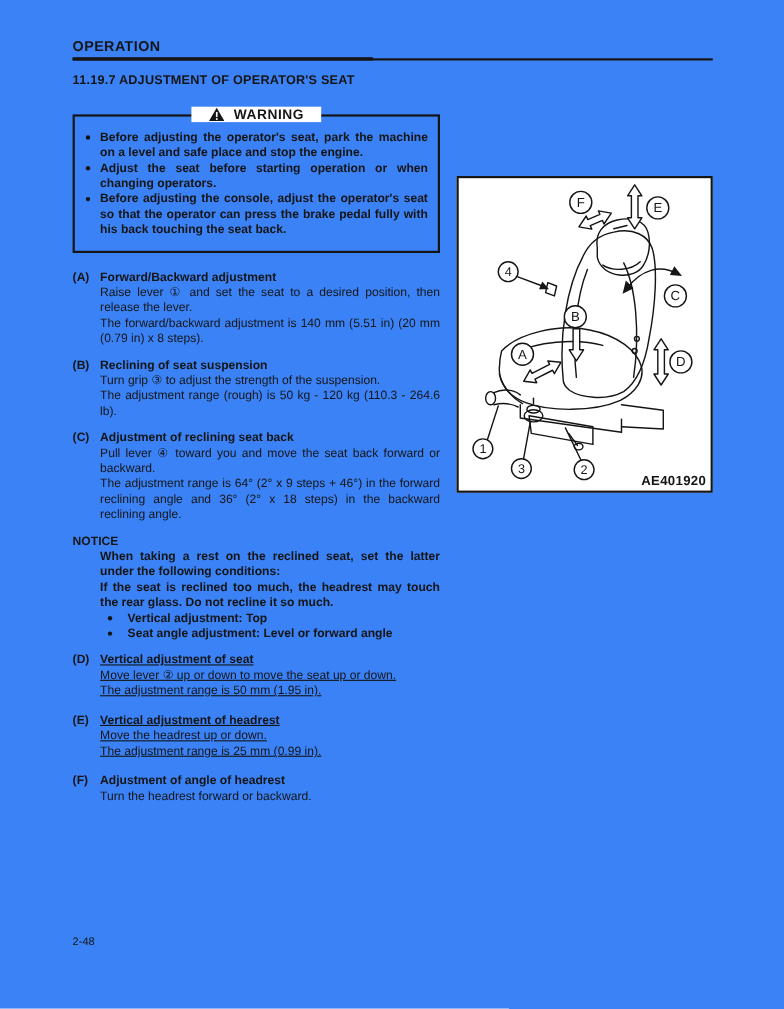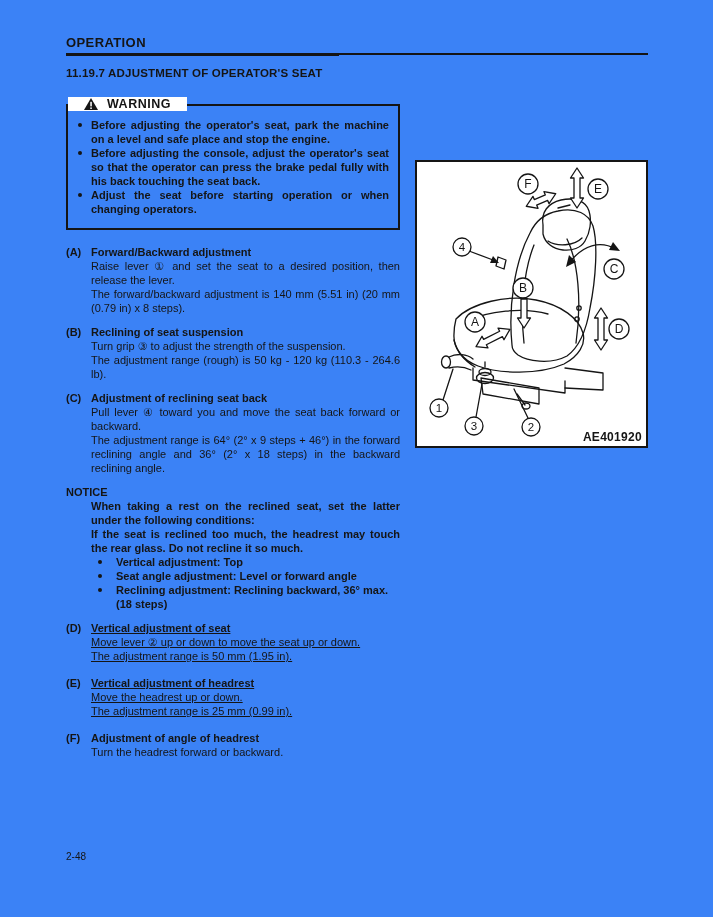--- a/index.html
+++ b/index.html
@@ -11,21 +11,21 @@
   .header { position:absolute; left:66px; top:33px; width:582px; }
   .header-word { display:inline-block; font-size:13px; font-weight:bold; letter-spacing:.4px; padding-bottom:3px; border-bottom:3px solid #151515; min-width:273px; }
   .header-rule { position:absolute; left:66px; top:53px; width:582px; height:2px; background:#151515; }
 
   
   .col { position:absolute; left:66px; top:66px; width:334px; font-size:11px; line-height:14px; }
   .title { font-size:11.5px; font-weight:bold; margin-bottom:24px; letter-spacing:.2px; }
 
   
   .warnbox { position:relative; border:2px solid #151515; padding:12px 9px 12px 7px; margin-bottom:15px; font-weight:bold; }
-  .warn-title { position:absolute; top:-9px; left:0; right:0; }
+  .warn-title { position:absolute; top:-9px; left:0; right:0; text-align:center; }
   .warn-title-inner { display:inline-flex; align-items:center; gap:9px; background:#fff; padding:0 16px; font-size:12.5px; font-weight:bold; letter-spacing:.5px; }
   .warn-icon { display:inline-block; }
   .blist { list-style:none; }
   .blist li { display:flex; }
   .dot { flex:none; width:4px; height:4px; border-radius:50%; background:#151515; margin:5px 9px 0 3px; }
   .warnbox .blist li span.txt { text-align:justify; }
 
   
   .sec { margin-bottom:10px; }
   .sec-head { font-weight:bold; }
@@ -75,25 +75,25 @@
           <span>WARNING</span>
         </span>
       </div>
       <ul class="blist">
         <li>
             <span class="dot"></span>
             <span class="txt">Before adjusting the operator's seat, park the machine on a level and safe place and stop the engine.</span>
           </li>
         <li>
             <span class="dot"></span>
-            <span class="txt">Before adjusting the console, adjust the operator's seat so that the operator can press the brake pedal fully with his back touching the seat back.</span>
+            <span class="txt">Adjust the seat before starting operation or when changing operators.</span>
           </li>
         <li>
             <span class="dot"></span>
-            <span class="txt">Adjust the seat before starting operation or when changing operators.</span>
+            <span class="txt">Before adjusting the console, adjust the operator's seat so that the operator can press the brake pedal fully with his back touching the seat back.</span>
           </li>
       </ul>
     </div>
 
     <div class="sec">
       <div class="sec-head">
         <span class="sec-label">(A)</span><span>Forward/Backward adjustment</span>
       </div>
       <div class="sec-body">
         <p>Raise lever ① and set the seat to a desired position, then release the lever.</p>
@@ -128,24 +128,20 @@
         <p>If the seat is reclined too much, the headrest may touch the rear glass.  Do not recline it so much.</p>
         <ul class="blist">
           <li>
               <span class="dot"></span>
               <span>Vertical adjustment: Top</span>
             </li>
           <li>
               <span class="dot"></span>
               <span>Seat angle adjustment: Level or forward angle</span>
             </li>
-          <li>
-              <span class="dot"></span>
-              <span>Reclining adjustment: Reclining backward, 36° max. (18 steps)</span>
-            </li>
         </ul>
       </div>
     </div>
 
     <div class="sec mb13">
       <div class="sec-head">
         <span class="sec-label">(D)</span><span>Vertical adjustment of seat</span>
       </div>
       <div class="sec-body">
         <p>Move lever ② up or down to move the seat up or down.</p>

